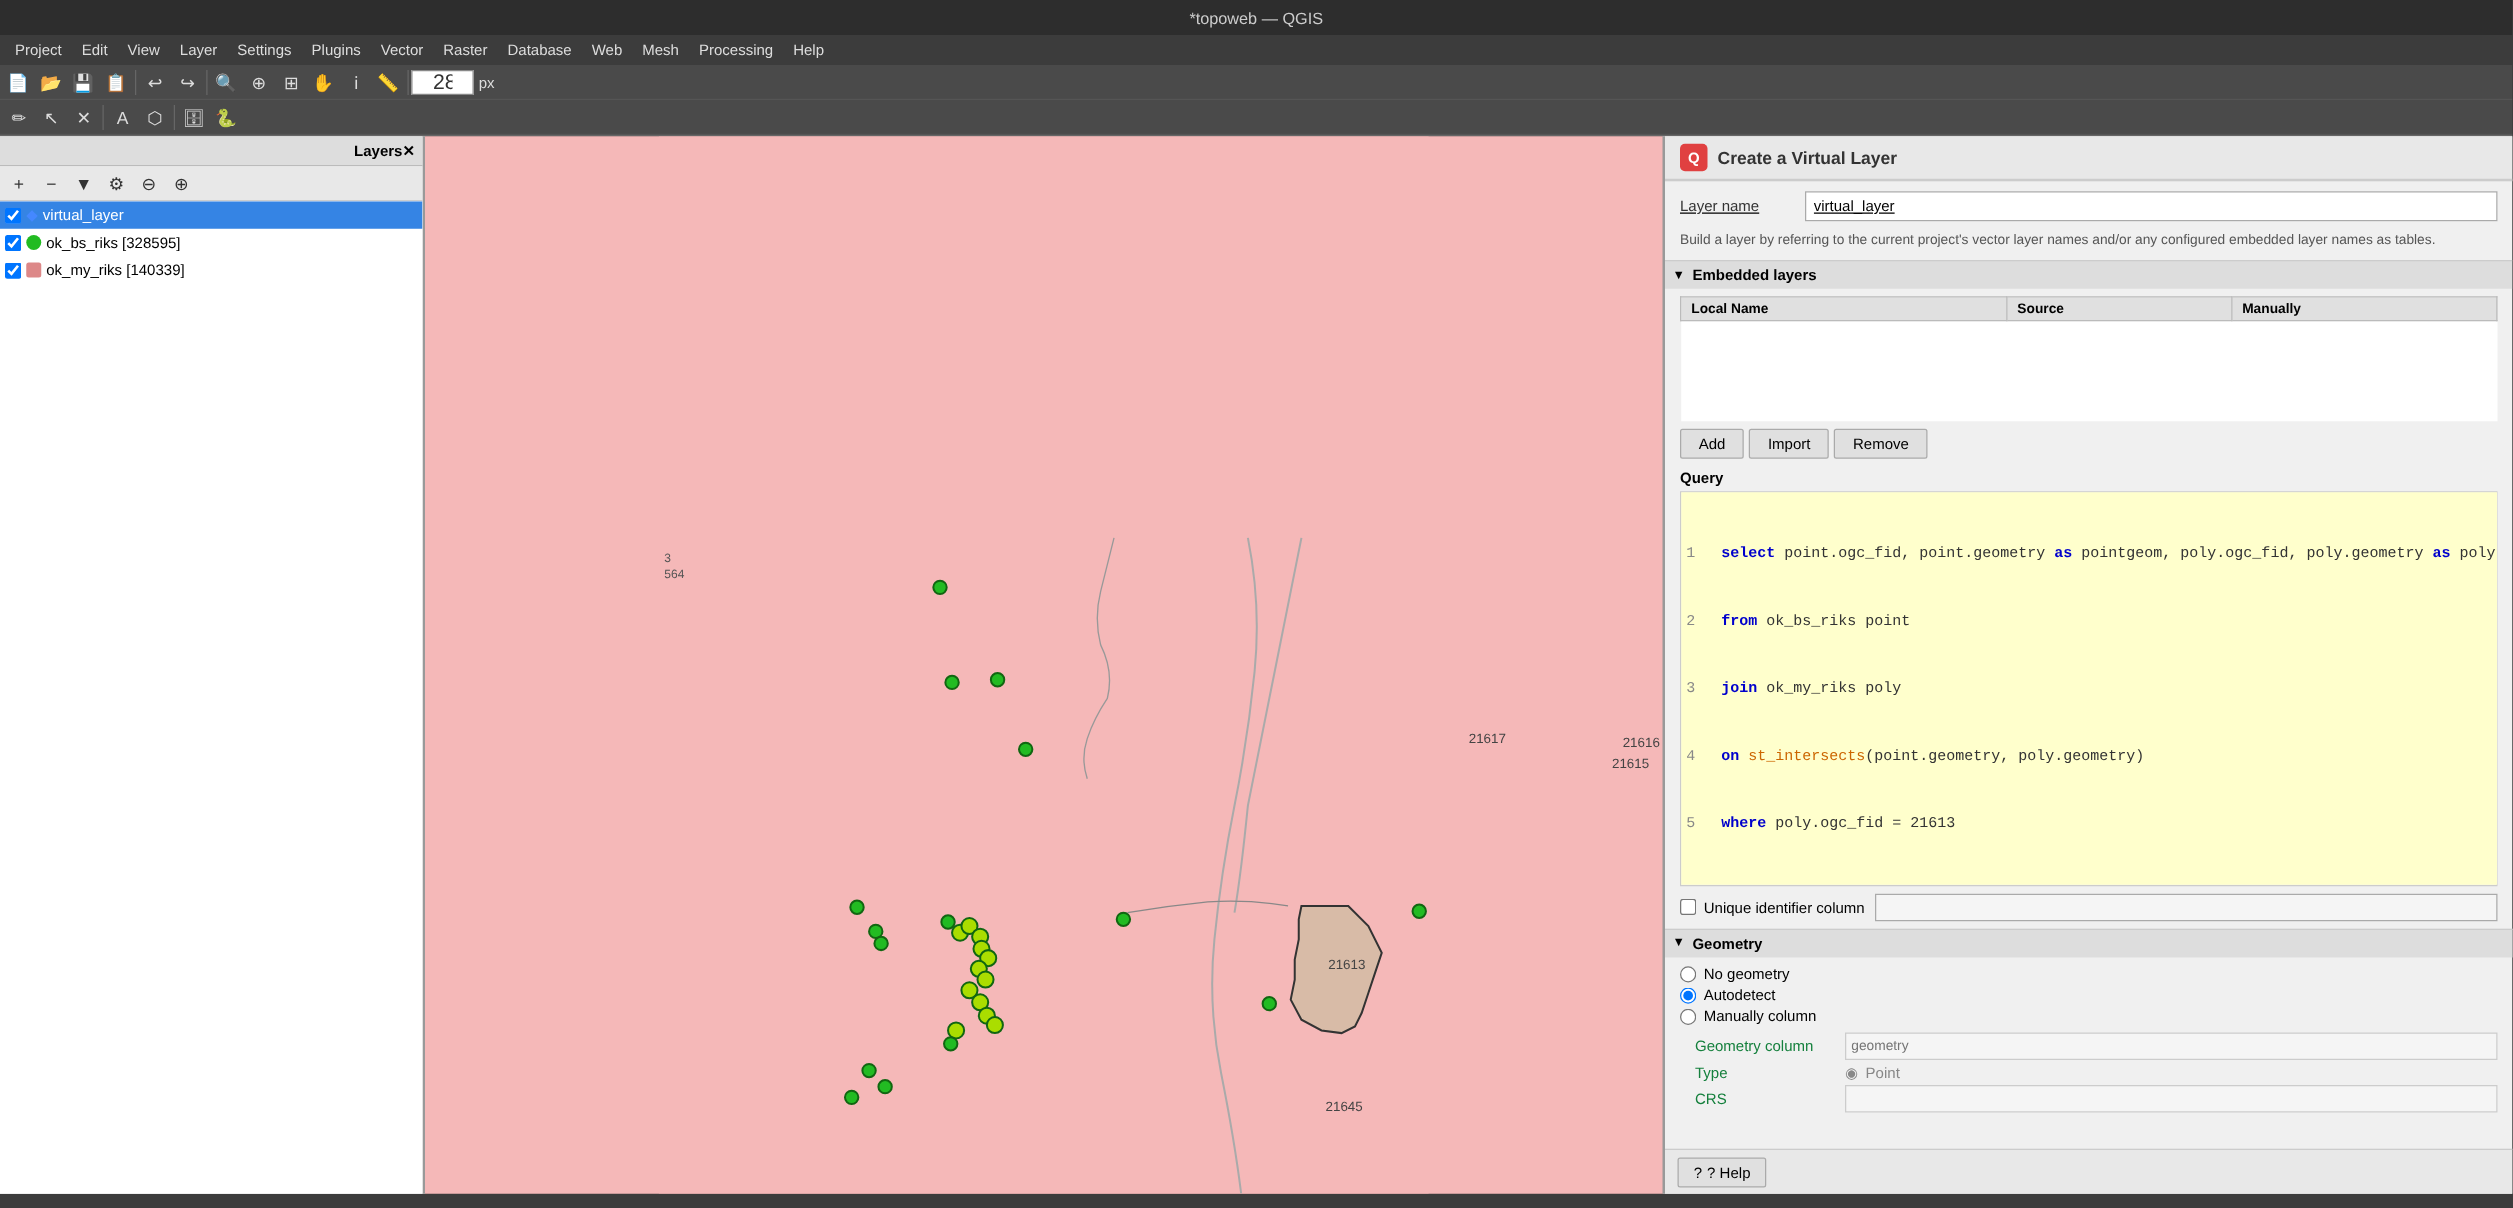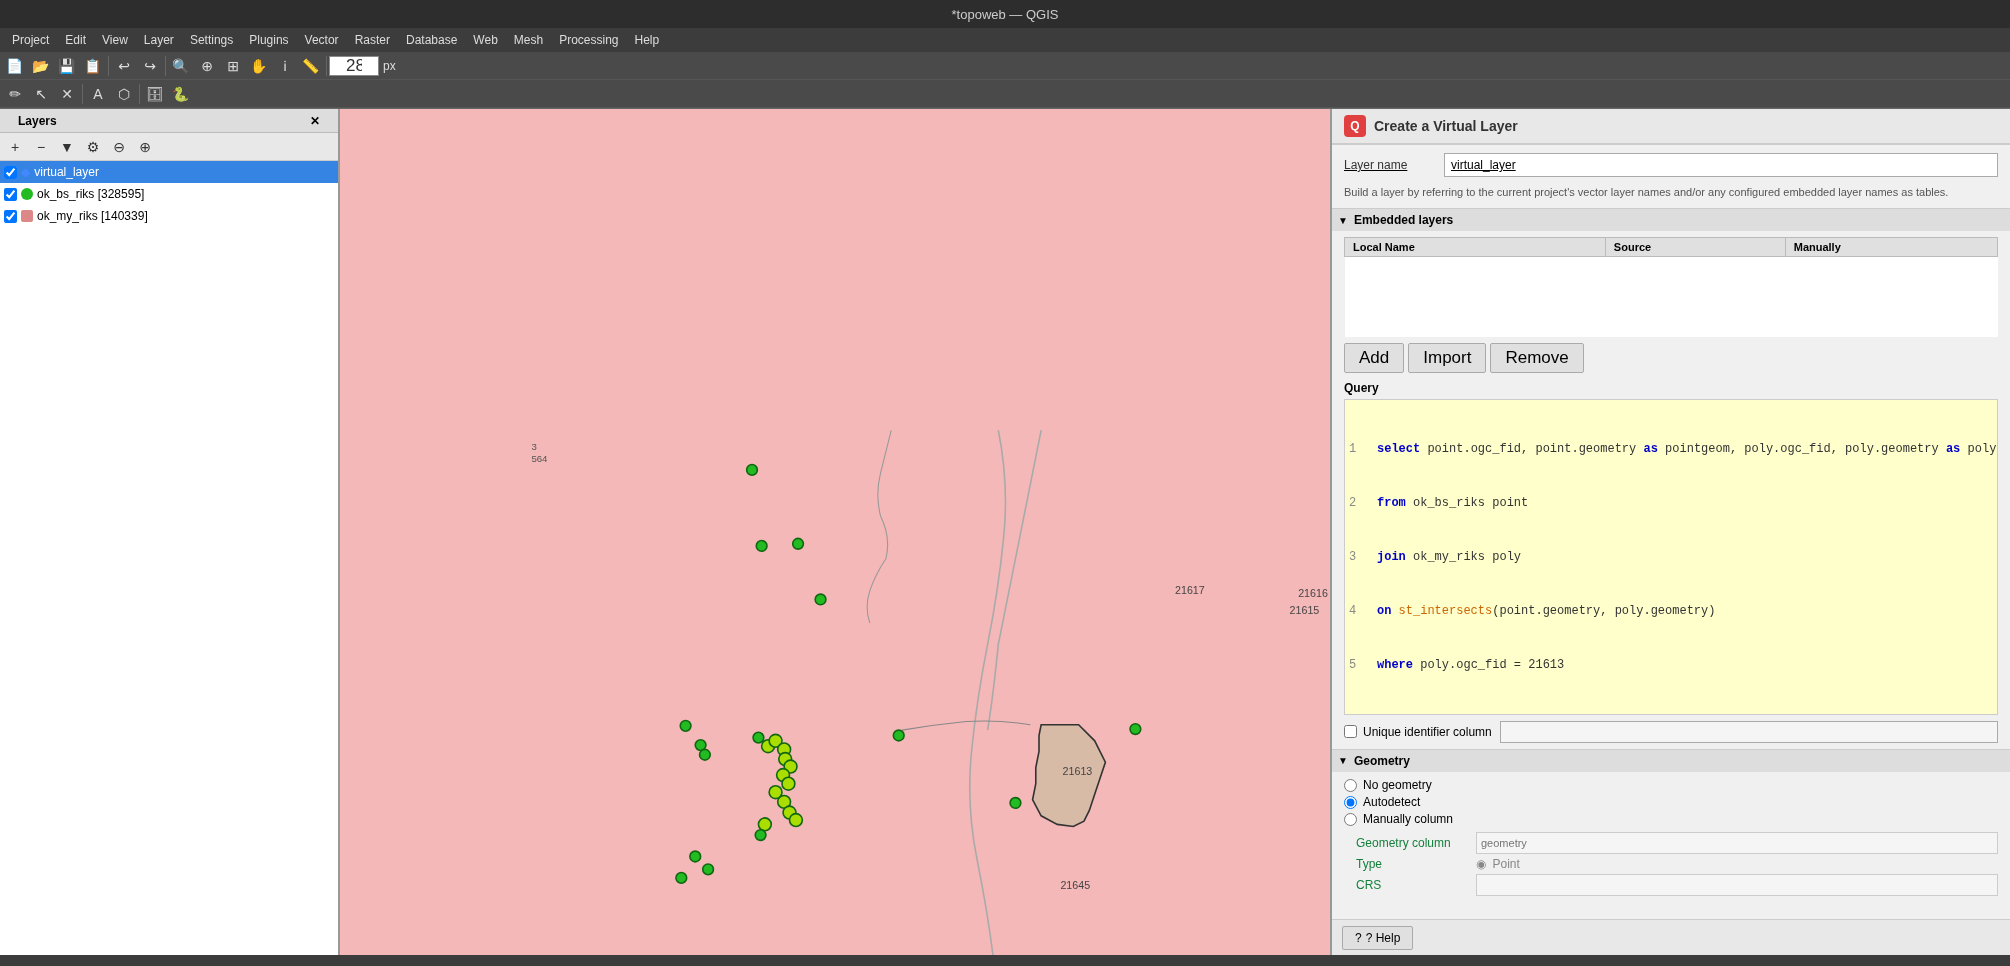--- a/index.html
+++ b/index.html
@@ -40,22 +40,22 @@
     
     #main-content {
       display: flex; width: 100%; height: calc(100% - 120px);
     }
 
     
     #left-panel {
       width: 340px; height: 100%; background: #f0f0f0; border-right: 2px solid #999; display: flex; flex-direction: column;
     }
     #layers-header {
-      height: 24px; background: #ddd; display: flex; align-items: center; justify-content: space-between;
-      padding: 0 18px; border-bottom: 1px solid #bbb; font-weight: bold; font-size: 12px;
+      height: 24px; background: #ddd; display: flex; align-items: center; justify-content: flex-end;
+      padding: 0 6px; border-bottom: 1px solid #bbb; font-weight: bold; font-size: 12px;
     }
     #layers-toolbar {
       height: 28px; background: #e8e8e8; display: flex; align-items: center; padding: 0 2px;
       border-bottom: 1px solid #ccc;
     }
     #layers-list { flex: 1; overflow-y: auto; background: #fff; }
     .layer-item {
       display: flex; align-items: center; height: 22px; padding: 0 4px;
       cursor: pointer; font-size: 12px;
     }
@@ -113,21 +113,21 @@
     }
     #embedded-table td {
       border: 1px solid #ccc; padding: 3px 8px; font-size: 11px;
       background: #fff; height: 20px;
     }
     #embedded-table-body { height: 80px; }
 
     .embedded-buttons { display: flex; gap: 4px; margin-bottom: 8px; }
     .dialog-btn {
       padding: 4px 14px; background: #e0e0e0; border: 1px solid #aaa;
-      cursor: pointer; font-size: 17px; border-radius: 2px;
+      cursor: pointer; font-size: 12px; border-radius: 2px;
     }
 
     
     .query-label { font-size: 12px; font-weight: bold; margin-bottom: 4px; }
     #query-editor {
       width: 100%; min-height: 140px; background: #ffffcc; border: 1px solid #ccc;
       font-family: 'Courier New', monospace; font-size: 12px;
       padding: 4px; overflow: auto; line-height: 1.5;
       white-space: pre;
     }

